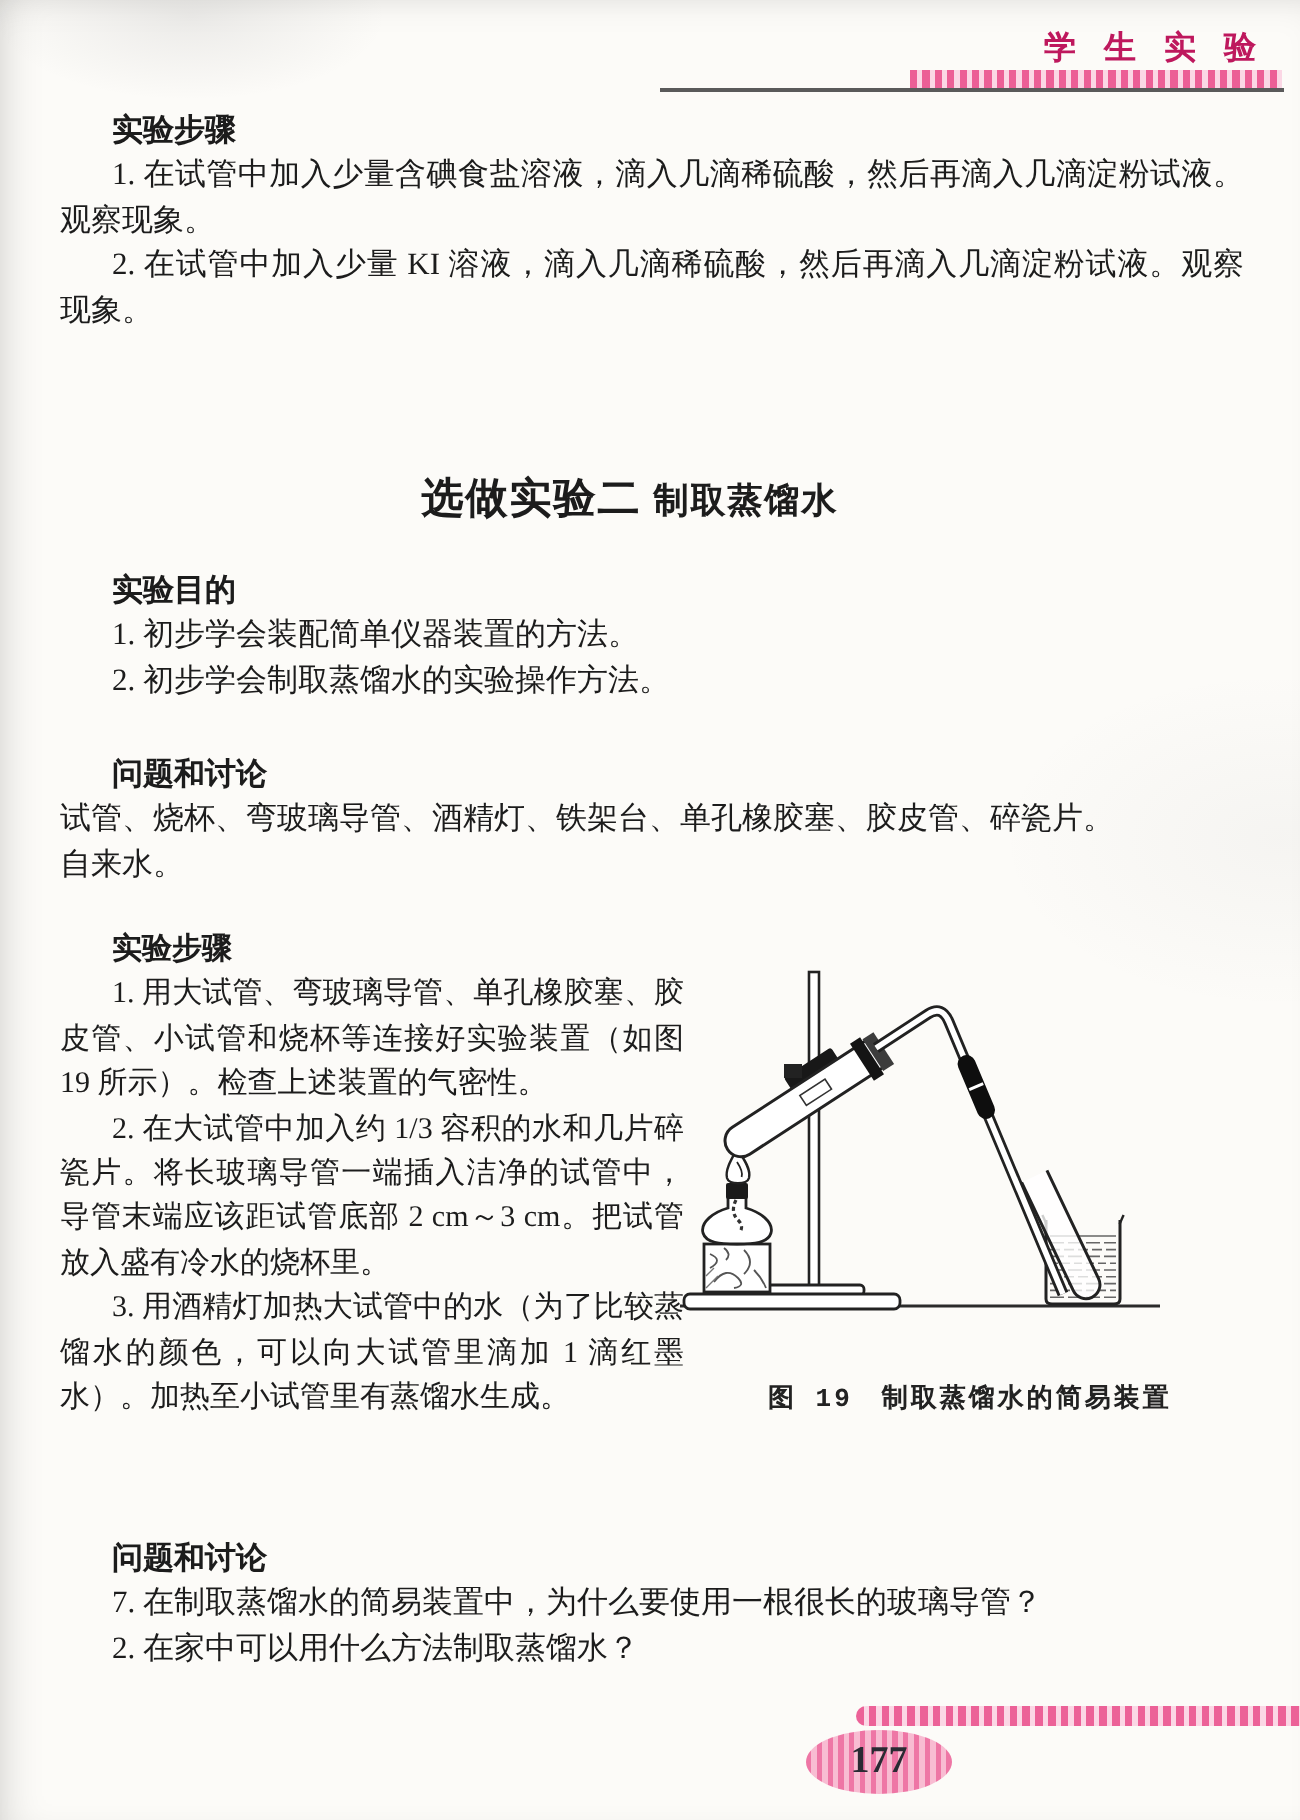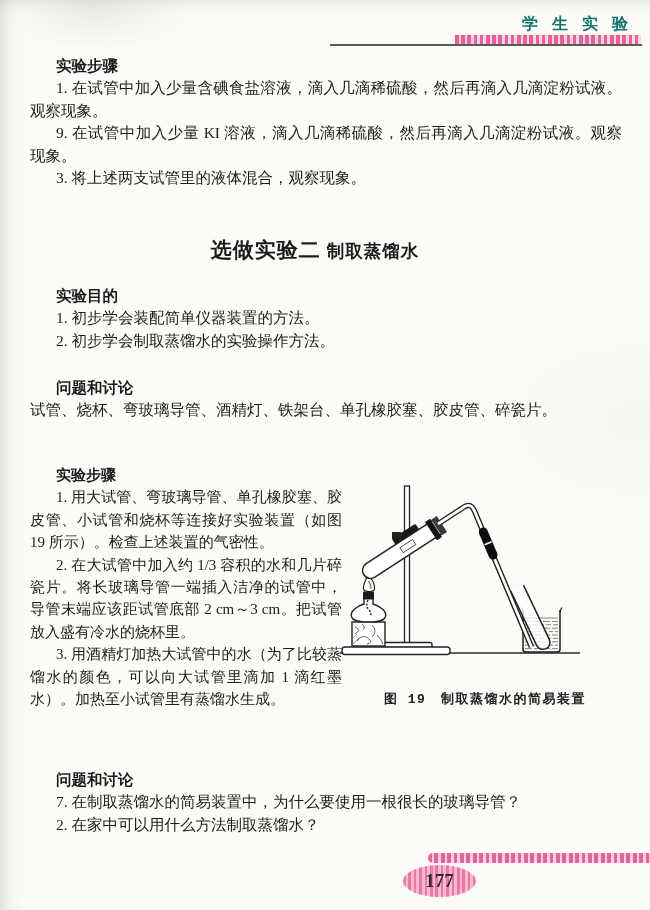--- a/index.html
+++ b/index.html
@@ -12,21 +12,21 @@
   .page::before{
     content:"";position:absolute;inset:0;pointer-events:none;
     background:
       radial-gradient(140px 60px at 95px 8px, rgba(90,90,95,.10), transparent 70%),
       radial-gradient(200px 120px at 640px 420px, rgba(120,120,120,.05), transparent 70%);
   }
   
   .hdr-title{
     position:absolute;top:14px;right:8px;
     font-family:"Liberation Sans", sans-serif;font-weight:bold;
-    font-size:16px;letter-spacing:14px;color:#0f766e;white-space:nowrap;
+    font-size:16px;letter-spacing:14px;color:#be185d;white-space:nowrap;
   }
   .hdr-rule{position:absolute;left:330px;top:44px;width:312px;height:1.5px;background:#5a5a5a;}
   .hdr-ribbon{
     position:absolute;left:455px;top:35px;width:186px;height:9px;
     background:repeating-linear-gradient(90deg,#ec5f96 0 3.6px,#fbd7e5 3.6px 6.2px);
   }
   
   .sec{position:absolute;left:30px;width:592px;font-size:15.5px;line-height:22.4px;}
   .sec .hd{font-family:"Liberation Sans", sans-serif;font-weight:bold;margin-left:26px;}
   .sec p{margin:0;text-indent:26px;text-align:justify;}
@@ -69,37 +69,37 @@
 
 <div class="page">
 
   <div class="hdr-title">学生实验</div>
   <div class="hdr-rule"></div>
   <div class="hdr-ribbon"></div>
 
   <div class="sec sec-steps-top">
     <div class="hd">实验步骤</div>
     <p>1. 在试管中加入少量含碘食盐溶液，滴入几滴稀硫酸，然后再滴入几滴淀粉试液。观察现象。</p>
-    <p>9. 在试管中加入少量 KI 溶液，滴入几滴稀硫酸，然后再滴入几滴淀粉试液。观察现象。</p>
-    <p>3. 将上述两支试管里的液体混合，观察现象。</p>
+    <p>2. 在试管中加入少量 KI 溶液，滴入几滴稀硫酸，然后再滴入几滴淀粉试液。观察现象。</p>
   </div>
 
   <div class="exp-title">
     <span class="t-main">选做实验二</span><span class="t-sub">制取蒸馏水</span>
   </div>
 
   <div class="sec sec-purpose">
     <div class="hd">实验目的</div>
     <div class="li">1. 初步学会装配简单仪器装置的方法。</div>
     <div class="li">2. 初步学会制取蒸馏水的实验操作方法。</div>
   </div>
 
   <div class="sec sec-supplies">
     <div class="hd">问题和讨论</div>
     <div class="flush">试管、烧杯、弯玻璃导管、酒精灯、铁架台、单孔橡胶塞、胶皮管、碎瓷片。</div>
+    <div class="flush">自来水。</div>
   </div>
 
   <div class="sec sec-steps-main">
     <div class="hd">实验步骤</div>
     <p>1. 用大试管、弯玻璃导管、单孔橡胶塞、胶皮管、小试管和烧杯等连接好实验装置（如图 19 所示）。检查上述装置的气密性。</p>
     <p>2. 在大试管中加入约 1/3 容积的水和几片碎瓷片。将长玻璃导管一端插入洁净的试管中，导管末端应该距试管底部 2 cm～3 cm。把试管放入盛有冷水的烧杯里。</p>
     <p>3. 用酒精灯加热大试管中的水（为了比较蒸馏水的颜色，可以向大试管里滴加 1 滴红墨水）。加热至小试管里有蒸馏水生成。</p>
   </div>
 
   <div class="figure">

